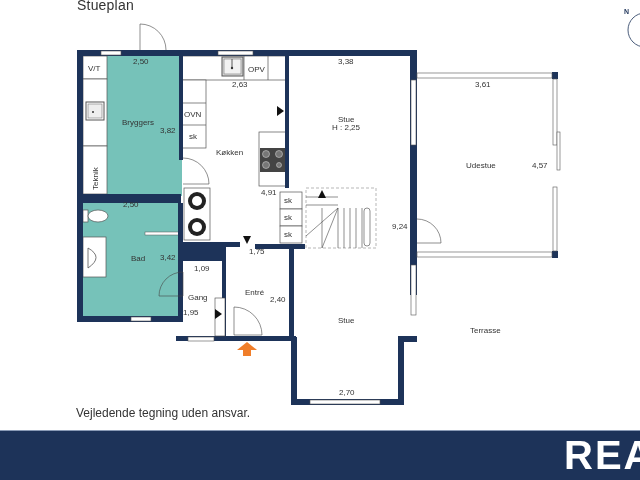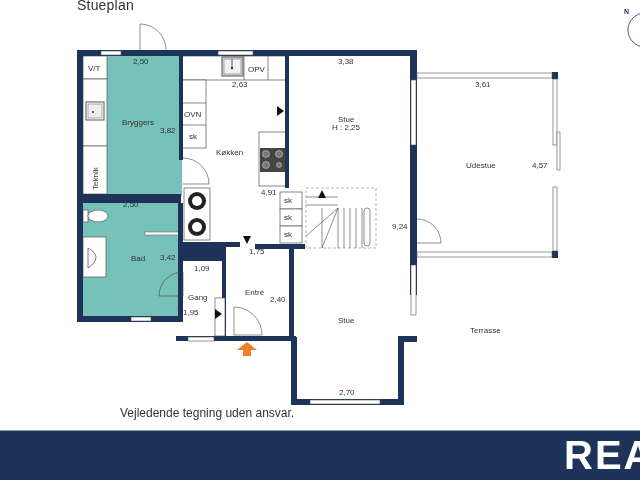--- a/index.html
+++ b/index.html
@@ -8,21 +8,21 @@
       background: #ffffff;
       font-family: "Liberation Sans", "DejaVu Sans", sans-serif;
       color: #333;
     }
     .title {
       position: absolute; left: 77px; top: -3px;
       font-size: 14px; color: #333; letter-spacing: 0.2px;
     }
     .disclaimer {
       position: absolute; left: 76px; top: 406px;
-      font-size: 12px; color: #333; margin-left: 44px;
+      font-size: 12px; color: #333;
     }
     .footer {
       position: absolute; left: 0; top: 430px; width: 640px; height: 50px;
       background: #1d3359;
       border-top: 1px solid #8a9bb6;
     }
     .brand {
       position: absolute; left: 564px; top: 2px;
       font-size: 40px; font-weight: bold; color: #ffffff;
       letter-spacing: 2px; font-family: "Liberation Sans", sans-serif;

